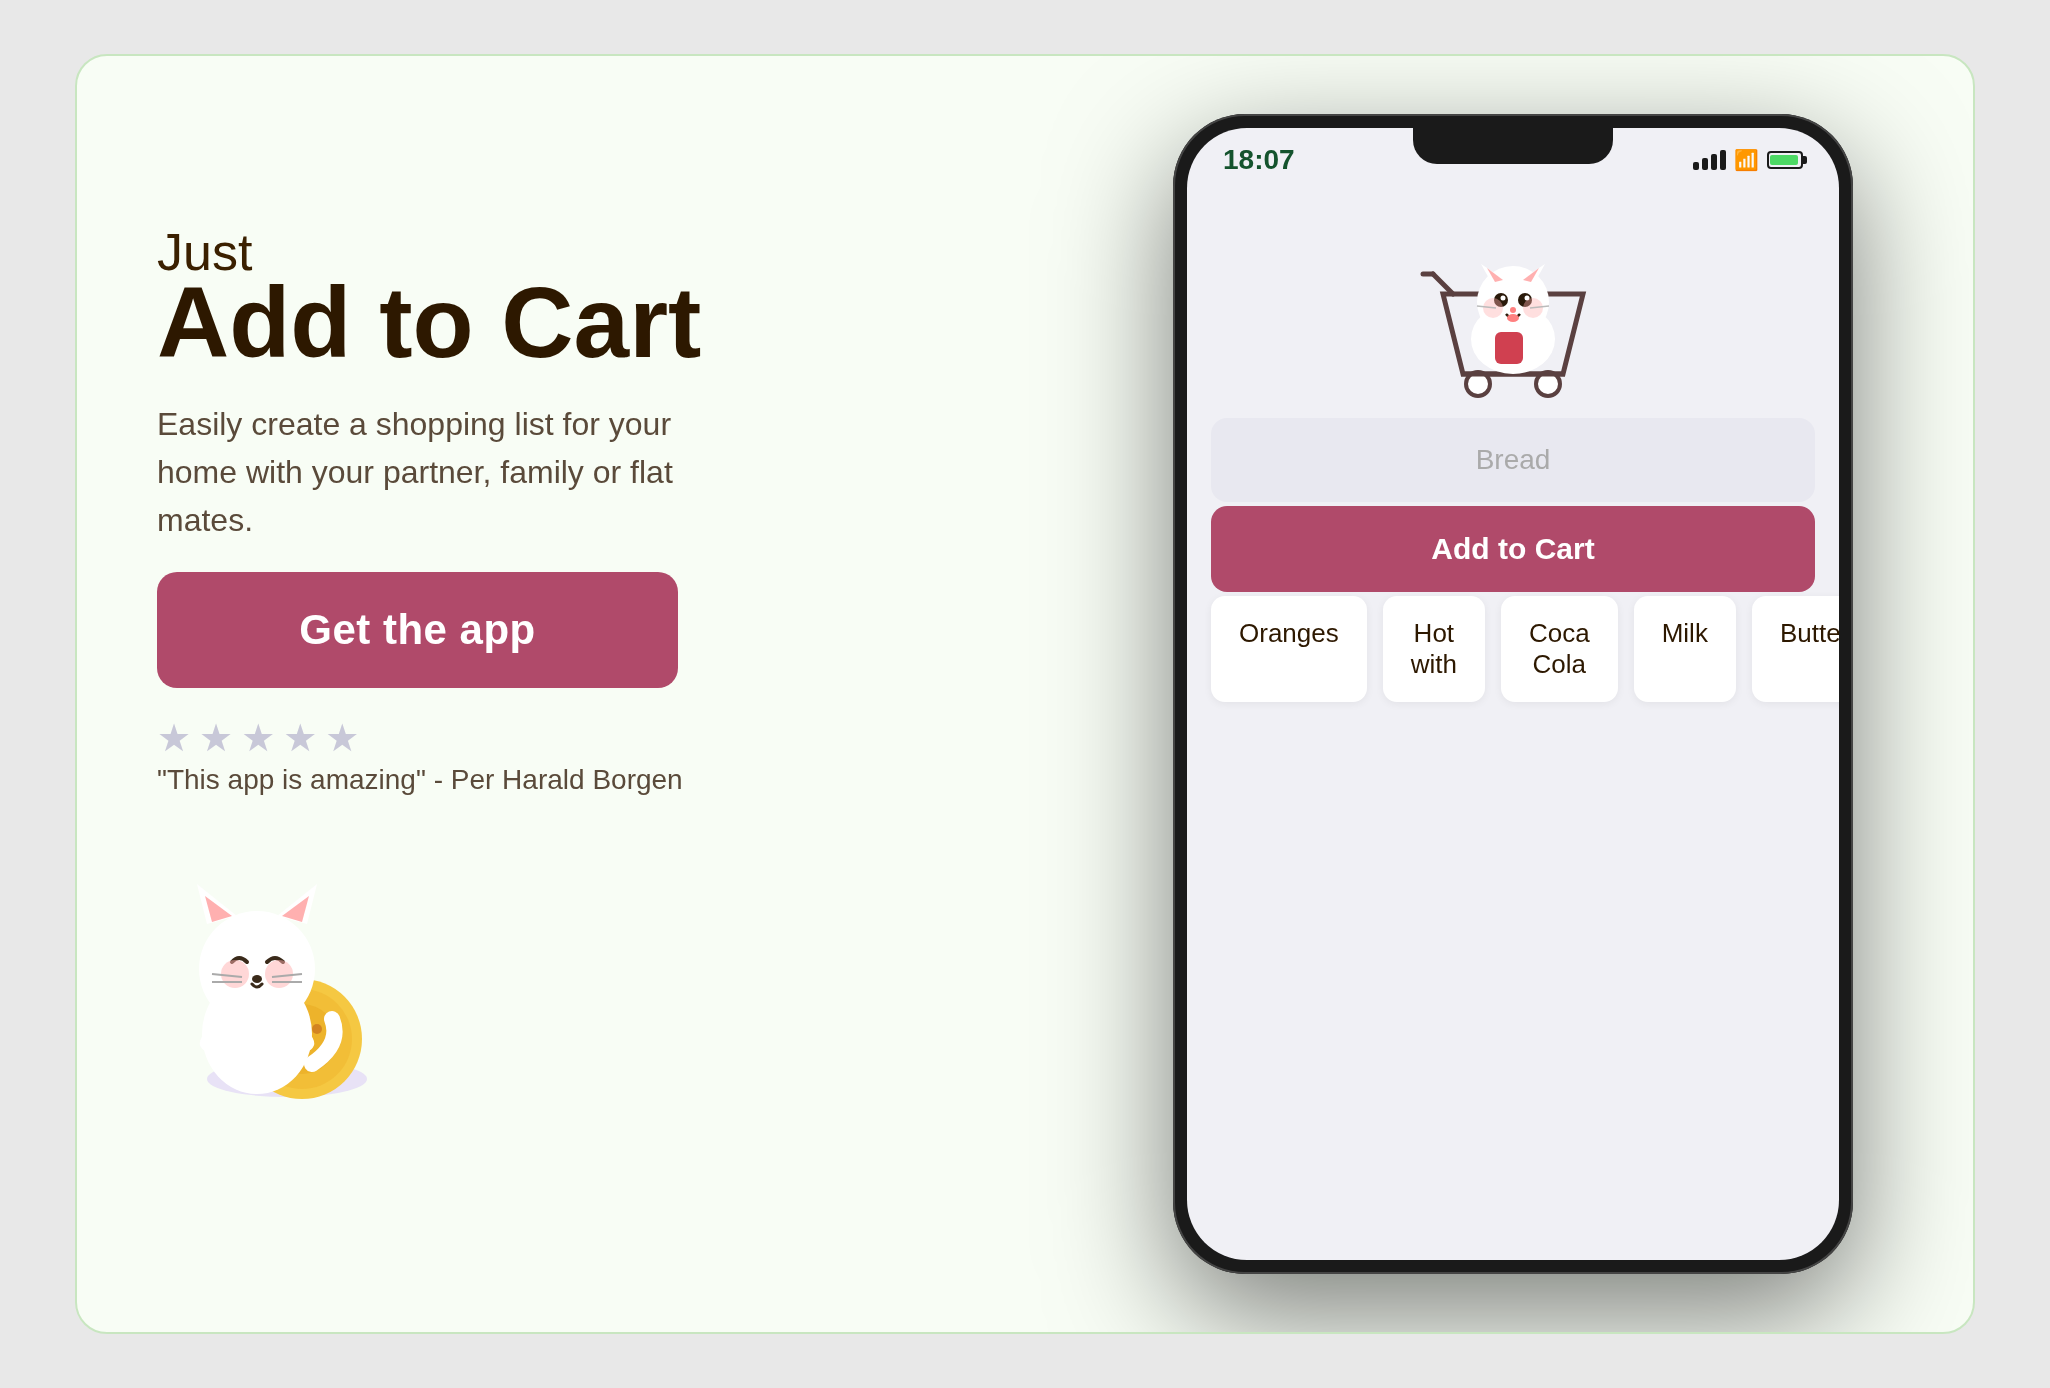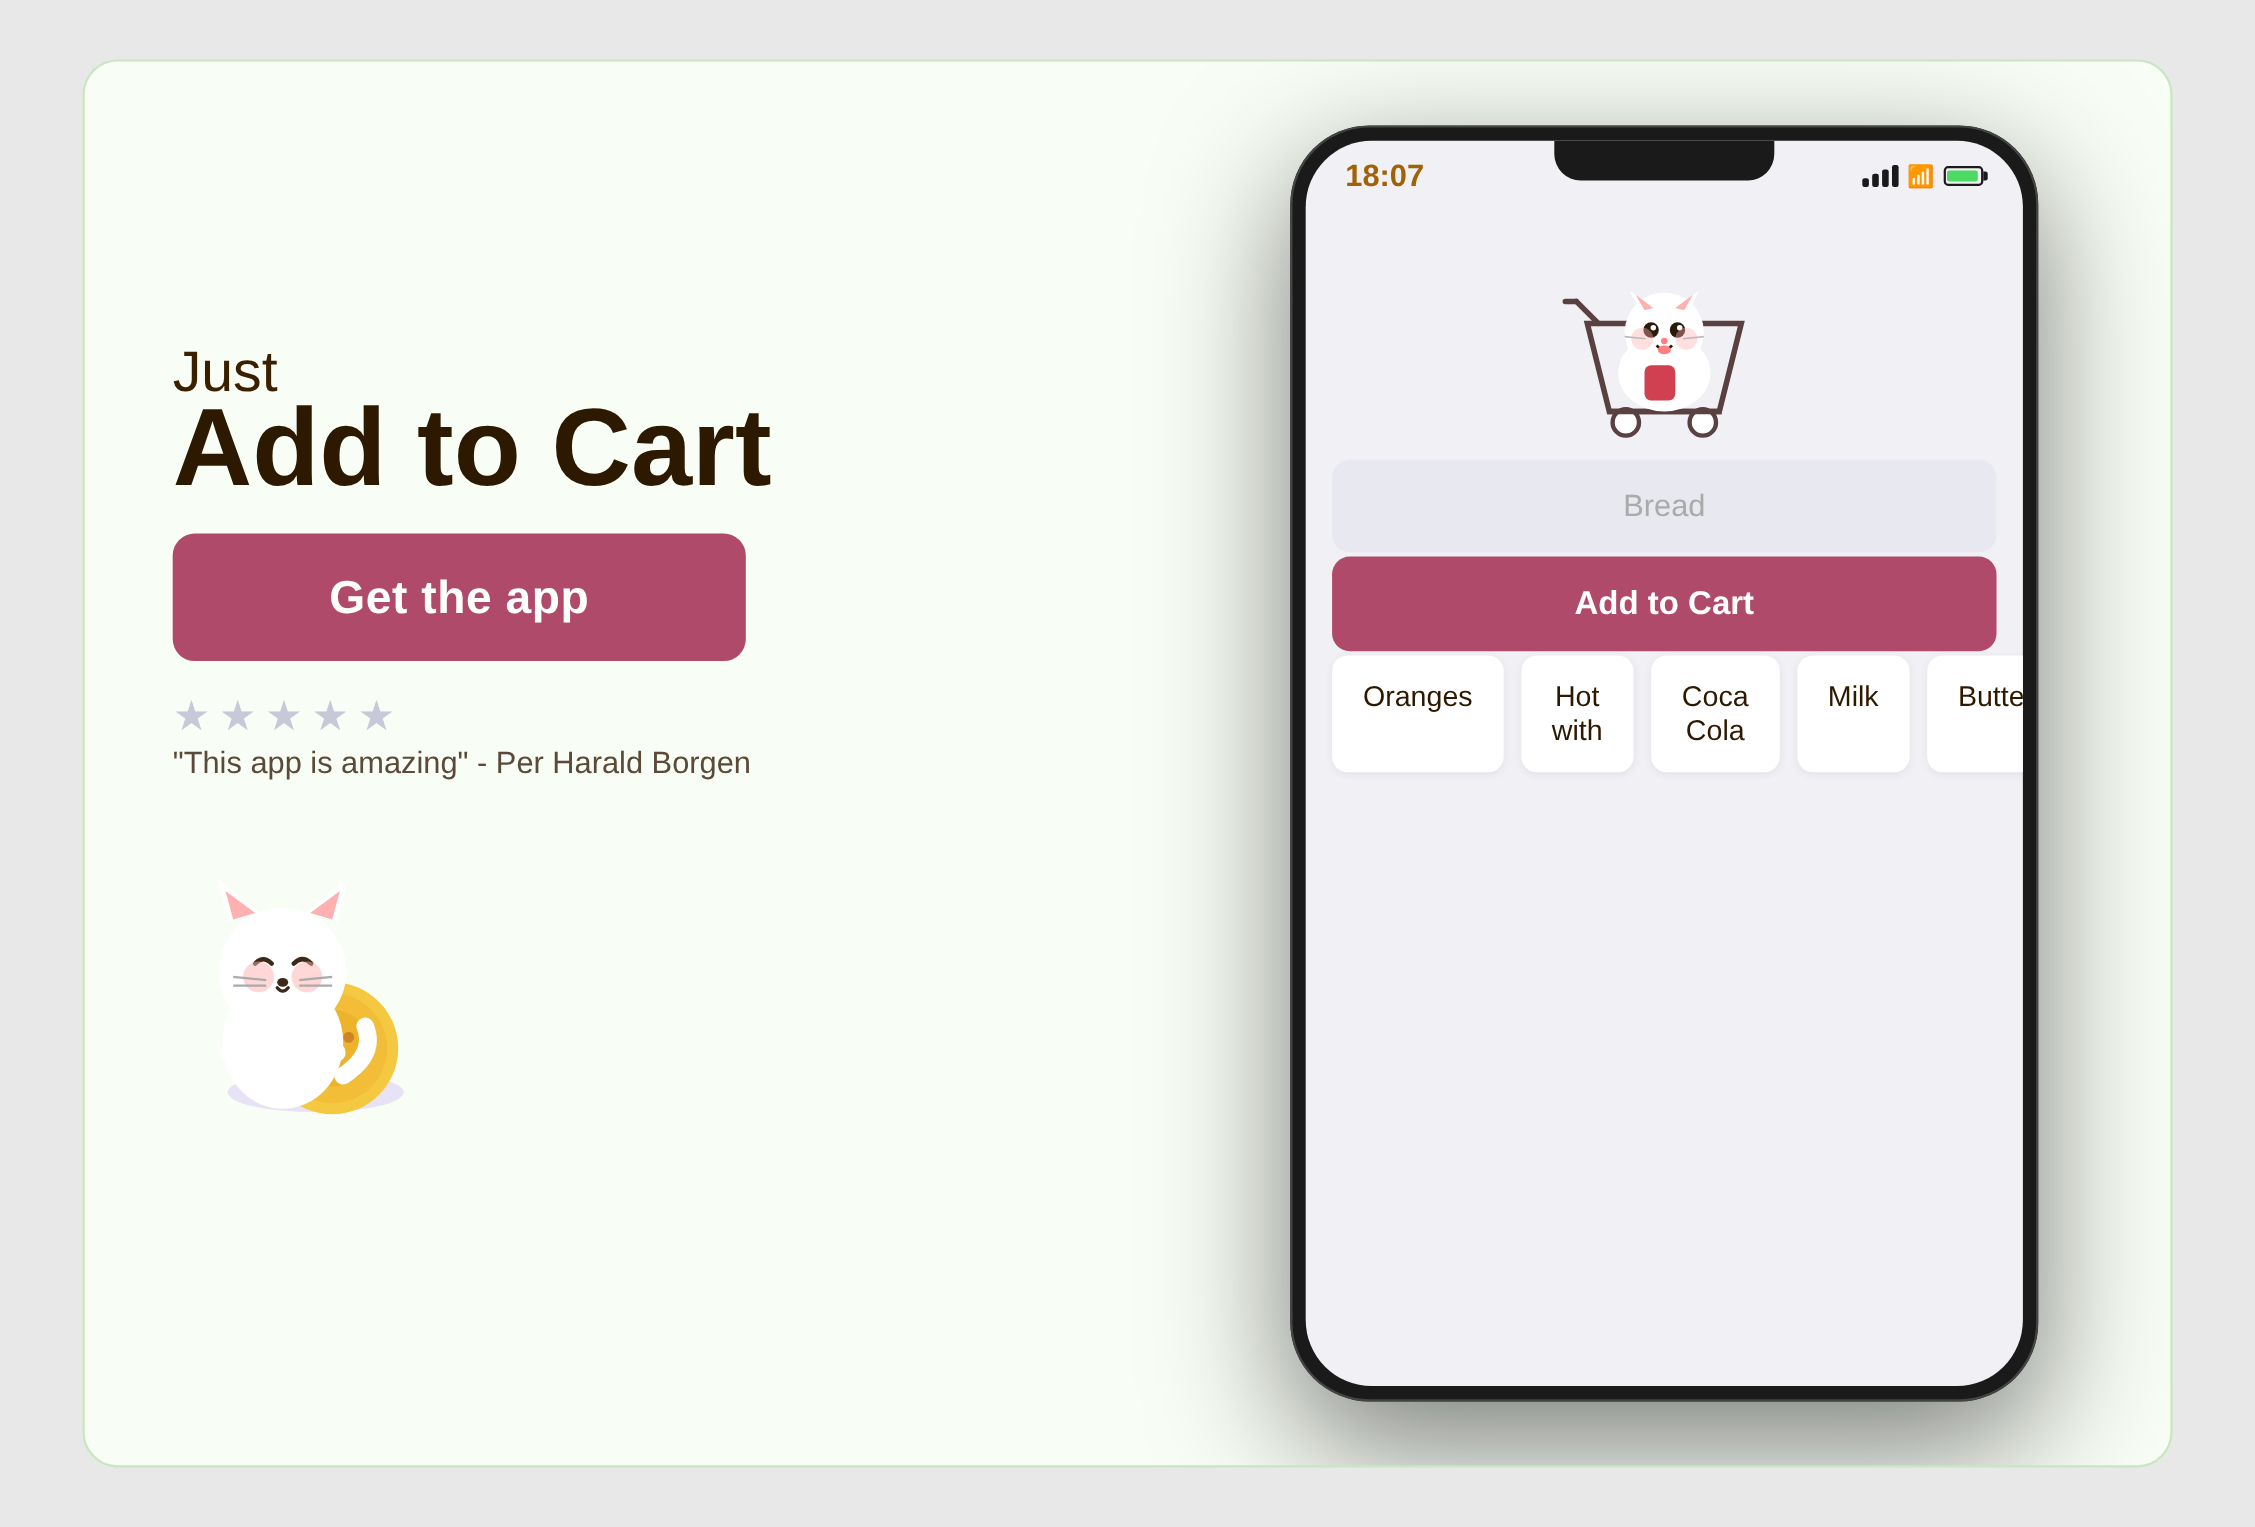--- a/index.html
+++ b/index.html
@@ -145,21 +145,21 @@
       z-index: 10;
     }
 
     .phone-status-bar {
       display: flex;
       justify-content: space-between;
       align-items: center;
       padding: 16px 36px 8px;
       font-size: 26px;
       font-weight: 600;
-      color: #a16207;
+      color: #14532d;
       position: relative;
       z-index: 5;
     }
 
     .status-left {
       font-size: 28px;
       font-weight: 700;
     }
 
     .status-right {
@@ -279,20 +279,21 @@
 <body>
 
 <div class="card">
 
   <div class="left-panel">
     <div>
       <div class="tagline-just">Just</div>
       <div class="tagline-main">Add to Cart</div>
     </div>
 
+    <p class="description">Easily create a shopping list for your home with your partner, family or flat mates.</p>
 
     <button class="cta-button">Get the app</button>
 
     <div>
       <div class="stars-row">
         <span class="star">★</span>
         <span class="star">★</span>
         <span class="star">★</span>
         <span class="star">★</span>
         <span class="star">★</span>

